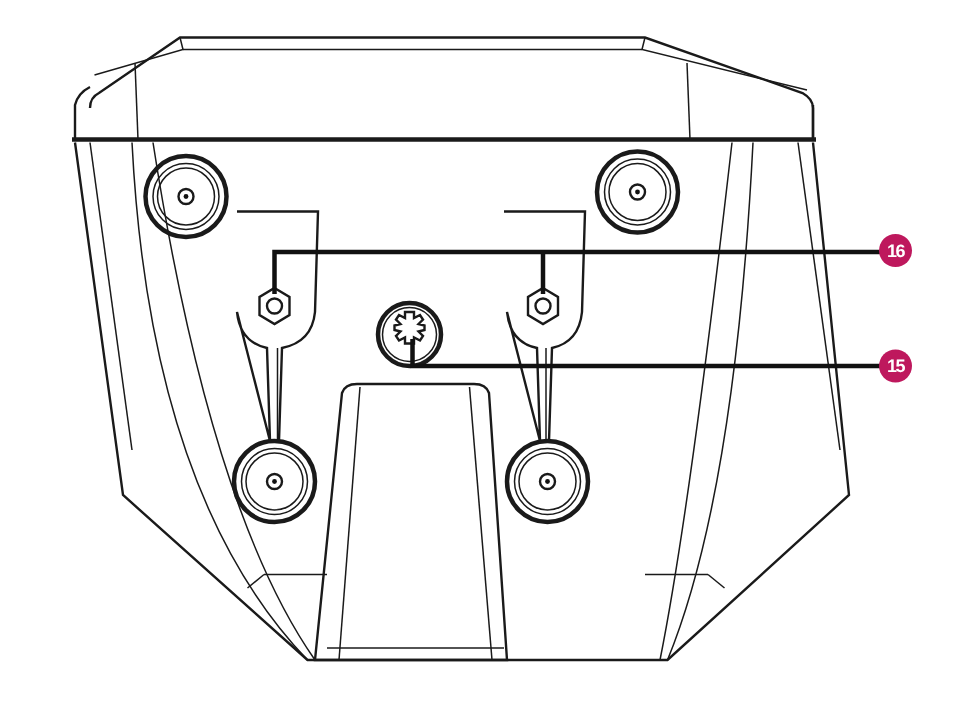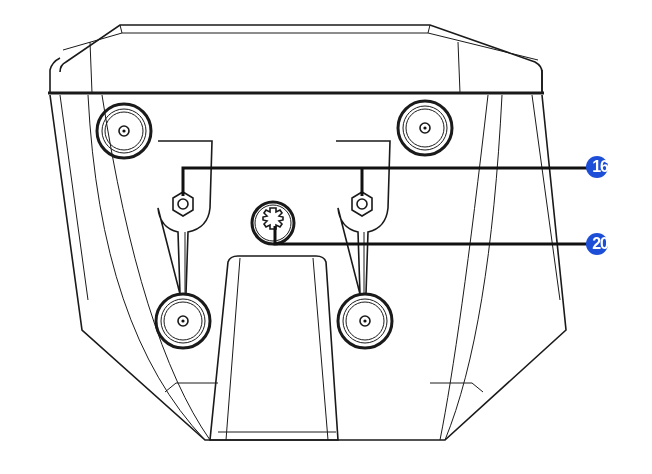--- a/index.html
+++ b/index.html
@@ -2,23 +2,23 @@
 <html><head>
   <meta charset="utf-8">
   <style>
     html, body { margin: 0; padding: 0; background: #ffffff; }
     body { width: 652px; height: 474px; overflow: hidden; position: relative; font-family: "Liberation Sans", sans-serif; }
     #diagram { position: absolute; left: 0; top: 0; width: 652px; height: 474px; }
     .thin { fill: none; stroke: #1a1a1a; stroke-width: 1; }
     .med { fill: none; stroke: #1a1a1a; stroke-width: 1.6; }
     .thick { fill: none; stroke: #1a1a1a; stroke-width: 3; }
     .lead { fill: none; stroke: #111; stroke-width: 3; }
-    .badge { position: absolute; width: 22px; height: 22px; border-radius: 50%; background: #1d4ed8; color: #fff;
-             font-family: "Liberation Sans", sans-serif; font-weight: bold; font-size: 16px; line-height: 22px;
-             text-align: right; letter-spacing: -1px; }
+    .badge { position: absolute; width: 22px; height: 22px; border-radius: 50%; background: #be185d; color: #fff;
+             font-family: "Liberation Sans", sans-serif; font-weight: bold; font-size: 12px; line-height: 22px;
+             text-align: center; letter-spacing: -1px; }
   </style>
 </head>
 <body>
 
 <svg id="diagram" viewBox="0 0 652 474" xmlns="http://www.w3.org/2000/svg">
 
   <g>
     <path class="med" d="M60 72 Q60 65 66 62 L120 25 L430 25 L535 62 Q542 66 542 72 L542 93"></path>
     <path class="thin" d="M122 33 L428 33"></path>
     <path class="thin" d="M120 25 L122 33 L63 50"></path>
@@ -100,13 +100,13 @@
   </g>
 
   <g>
     <path class="lead" d="M183 196 L183 168 L588 168"></path>
     <path class="lead" d="M362 196 L362 168"></path>
     <path class="lead" d="M275 226 L275 244 L588 244"></path>
   </g>
 </svg>
 
 <div class="badge" style="left:586px; top:156px;">16</div>
-<div class="badge" style="left:586px; top:233px;">20</div>
+<div class="badge" style="left:586px; top:233px;">15</div>
 
 </body></html>

